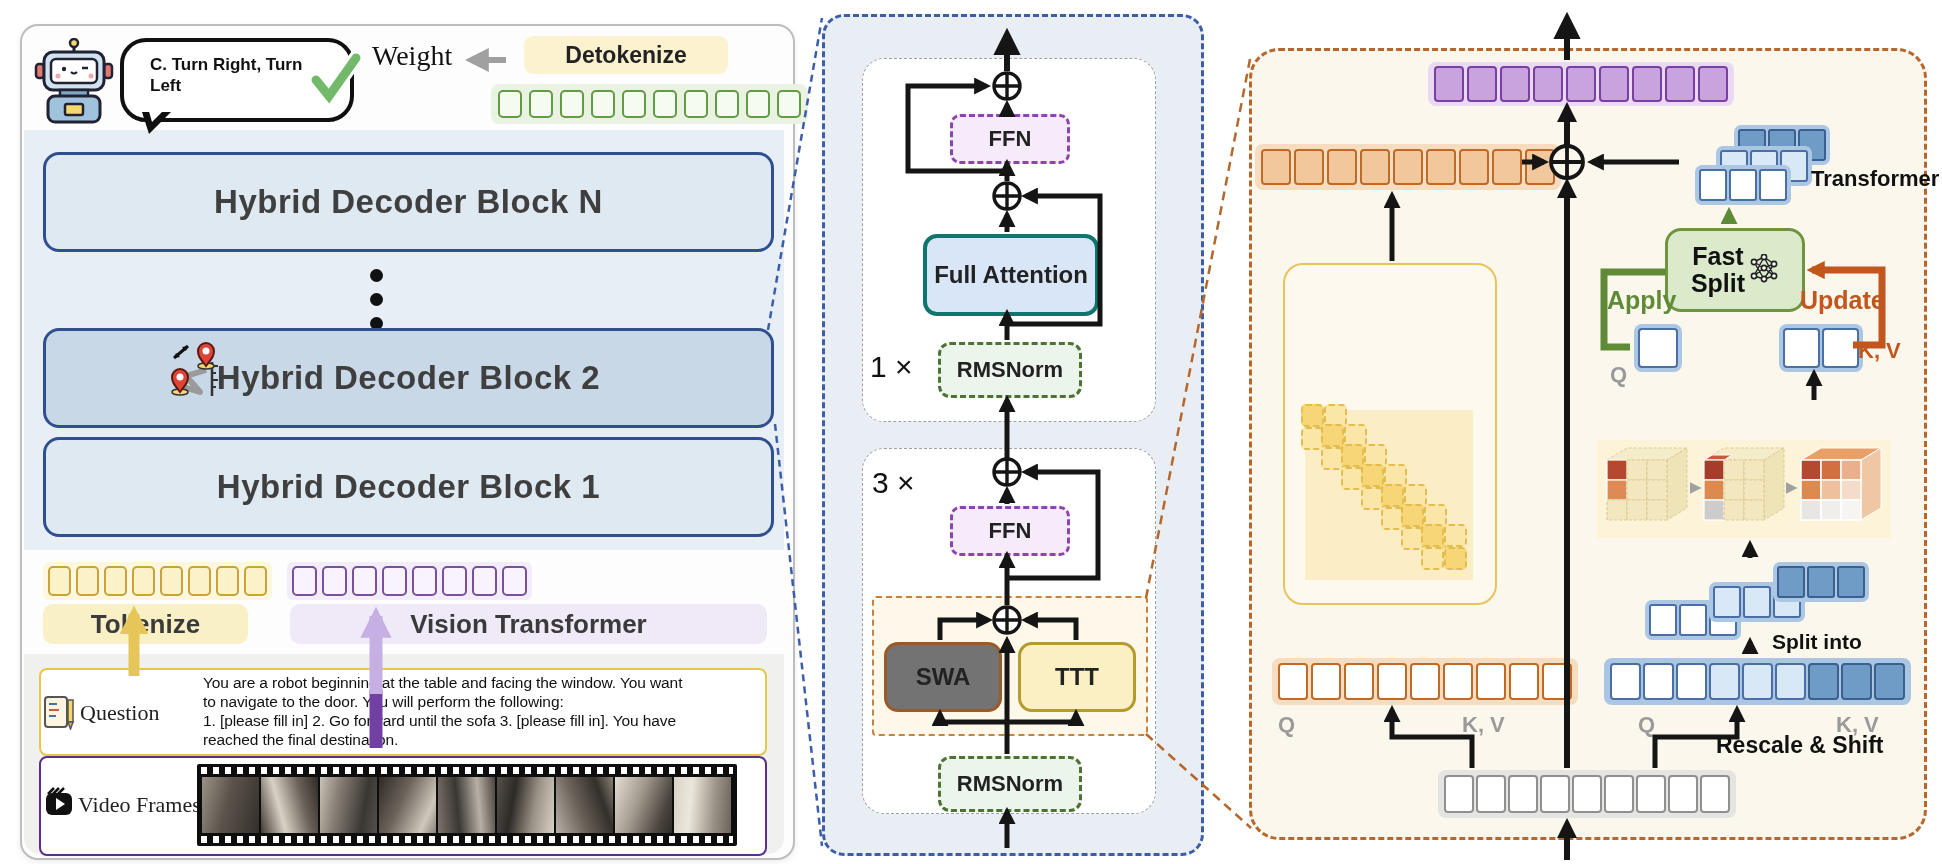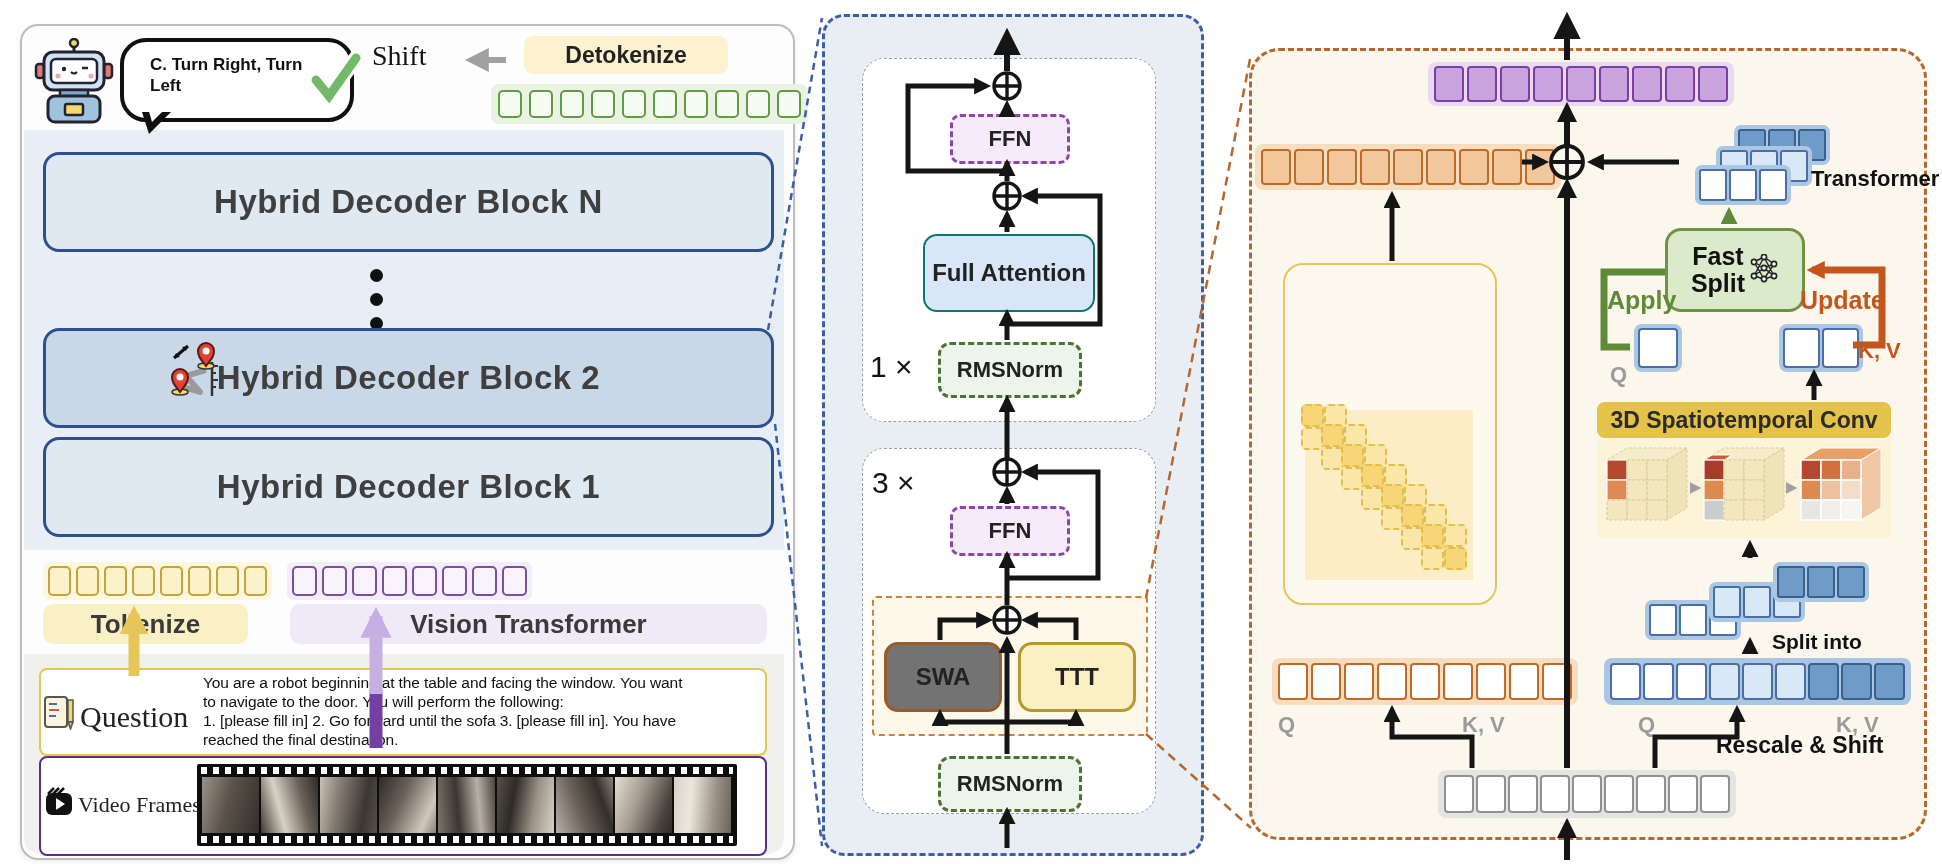--- a/index.html
+++ b/index.html
@@ -38,21 +38,21 @@
   #tok-pur{left:287px;top:562px;padding:4px 5px;gap:5px;background:#f3ecf9;border-radius:6px;}
   #tok-pur i{width:21px;height:26px;border:2.5px solid #7b4fa0;background:#f8f3fc;}
 
   #tokenize{left:43px;top:604px;width:205px;height:40px;background:#faf0c6;border-radius:10px;
             font-size:26px;font-weight:bold;color:#3a3a3a;}
   #vit{left:290px;top:604px;width:477px;height:40px;background:#f0eaf8;border-radius:10px;
        font-size:26px;font-weight:bold;color:#3a3a3a;}
 
   #gray-area{left:24px;top:654px;width:760px;height:200px;background:#f0f0ee;border-radius:0 0 16px 16px;}
   #q-box{left:39px;top:668px;width:724px;height:84px;background:#fff;border:2.5px solid #e5c84a;border-radius:8px;}
-  #q-label{left:80px;top:700px;font-size:30px;color:#222;}
+  #q-label{left:80px;top:700px;font-size:22px;color:#222;}
   #q-text{left:203px;top:673px;width:556px;font-size:15.5px;line-height:19px;color:#101010;
           white-space:pre-line;font-weight:500;letter-spacing:-.1px;}
   #v-box{left:39px;top:756px;width:724px;height:96px;background:#fff;border:2.5px solid #5b2d8e;border-radius:8px;}
   #v-label{left:78px;top:792px;font-size:22px;color:#222;}
   #film{left:197px;top:764px;width:540px;height:82px;background:#0d0d0d;border-radius:2px;}
   #film:before,#film:after{content:"";position:absolute;left:4px;right:4px;height:7px;
      background:repeating-linear-gradient(90deg,#fff 0 6px,#0d0d0d 6px 12px);}
   #film:before{top:3px;} #film:after{bottom:3px;}
   #frames{position:absolute;left:5px;top:13px;display:flex;gap:2px;}
   #frames i{display:block;width:57px;height:56px;}
@@ -67,21 +67,21 @@
   .f9{background:linear-gradient(95deg,#d8d2c6 0%,#ece7dd 30%,#9b9287 70%,#6b625a 100%);}
 
   
   #mid-panel{left:822px;top:14px;width:376px;height:836px;background:#e9eef5;
              border:3px dashed #3c5da8;border-radius:22px;}
   .inner-box{left:862px;width:292px;background:#fff;border:1.6px dashed #9aa0a8;border-radius:22px;}
   #inner-top{top:58px;height:362px;}
   #inner-bot{top:448px;height:364px;}
   .ffn{left:950px;width:114px;height:44px;background:#f5ebfa;border:3.5px dashed #8e44ad;border-radius:10px;
        font-size:22px;font-weight:bold;color:#222;}
-  #full-attn{left:923px;top:234px;width:168px;height:74px;background:#d9e6f8;border:2px solid #0f766e;
+  #full-attn{left:923px;top:234px;width:168px;height:74px;background:#d9e6f8;border:4px solid #0f766e;
              border-radius:14px;font-size:24px;font-weight:bold;color:#222;}
   .rms{left:938px;width:138px;height:50px;background:#ecf5ec;border:3px dashed #4e7234;border-radius:12px;
        font-size:22px;font-weight:bold;color:#222;}
   .repeat{font-size:30px;color:#111;}
   #swa-box-m{left:884px;top:642px;width:112px;height:64px;background:#737373;border:3.5px solid #9a5b2b;
              border-radius:14px;font-size:24px;font-weight:bold;color:#222;}
   #ttt-box{left:1018px;top:642px;width:112px;height:64px;background:#fbf0c4;border:3.5px solid #b39b2e;
            border-radius:14px;font-size:24px;font-weight:bold;color:#222;}
   #hybrid-core{left:872px;top:596px;width:272px;height:136px;background:#fdf8ea;
                border:2px dashed #c8823c;border-radius:4px;}
@@ -161,21 +161,21 @@
     <div class="txt">C. Turn Right, Turn Left</div>
   </div>
   <div id="bubble-tail" class="abs"></div>
   <div id="bubble-tail2" class="abs"></div>
 
   <svg class="abs" style="left:310px;top:52px" width="52" height="52" viewBox="0 0 52 52">
     <path d="M6,28 L19,44 L46,6" fill="none" stroke="#ffffff" stroke-width="15" stroke-linecap="round"></path>
     <path d="M6,28 L19,44 L46,6" fill="none" stroke="#72b96a" stroke-width="9" stroke-linecap="round"></path>
   </svg>
 
-  <div id="answer" class="abs serif">Shift</div>
+  <div id="answer" class="abs serif">Weight</div>
   <div id="detok" class="abs center">Detokenize</div>
   <div id="tok-green" class="abs tokens">
       <i></i>
       <i></i>
       <i></i>
       <i></i>
       <i></i>
       <i></i>
       <i></i>
       <i></i>
@@ -352,21 +352,20 @@
   <div id="qcell" class="abs">
       <i></i>
     </div>
   <div id="kvcell" class="abs">
       <i></i>
       <i></i>
     </div>
   <div class="abs lbl-gray" style="left:1610px;top:362px">Q</div>
   <div class="abs lbl-orange" style="left:1858px;top:338px">K, V</div>
 
-  <div id="conv-head" class="abs center">3D Spatiotemporal Conv</div>
   <div id="conv-panel" class="abs"></div>
 
   <svg class="abs" style="left:1603px;top:444px" width="88" height="92" viewBox="0 0 88 92">
     <polygon points="4,16 24,4 84,4 64,16" fill="#f5ecca" stroke="#ddcb96" stroke-width="1" stroke-dasharray="3 2"></polygon>
     <polygon points="64,16 84,4 84,64 64,76" fill="#efe3b8" stroke="#ddcb96" stroke-width="1" stroke-dasharray="3 2"></polygon>
     <g stroke="#ddcb96" stroke-width="1.2" stroke-dasharray="3 2">
       <rect x="4" y="16" width="20" height="20" fill="#b5492f" stroke="#fff" stroke-dasharray="none"></rect>
       <rect x="24" y="16" width="20" height="20" fill="#f3e7c0"></rect>
         <rect x="44" y="16" width="20" height="20" fill="#f3e7c0"></rect>
       <rect x="4" y="36" width="20" height="20" fill="#dd8a55" stroke="#fff" stroke-dasharray="none"></rect>

